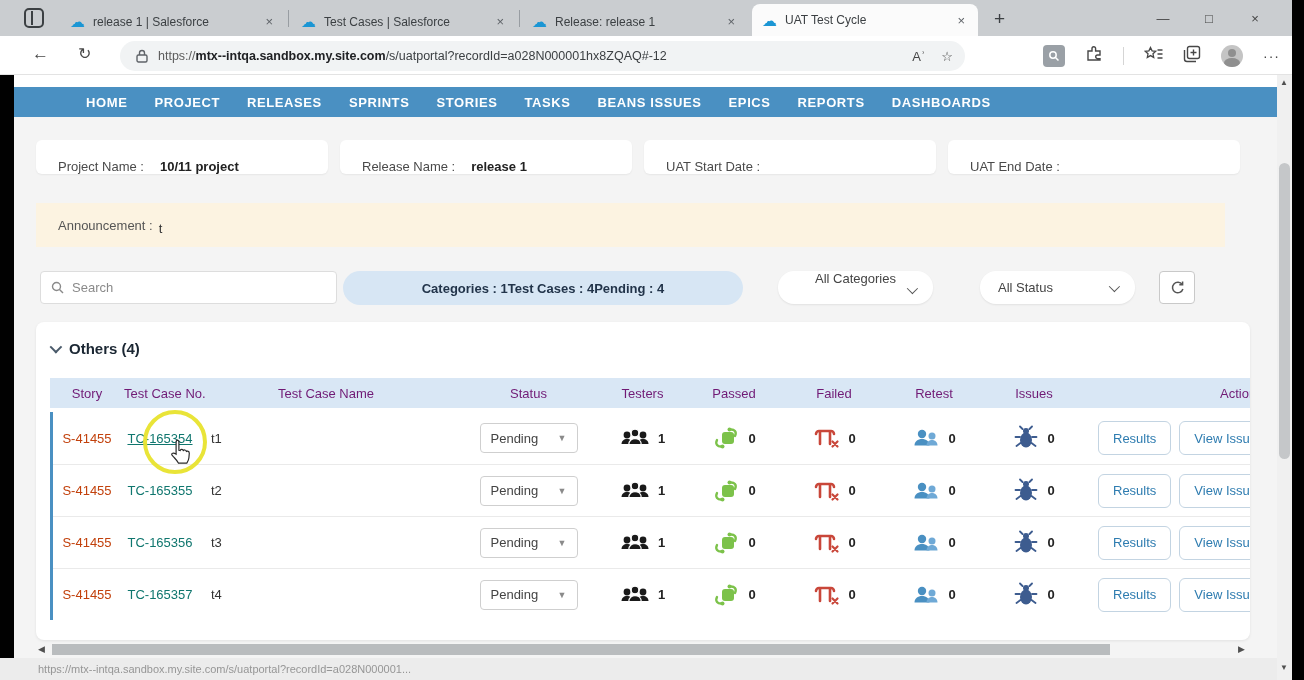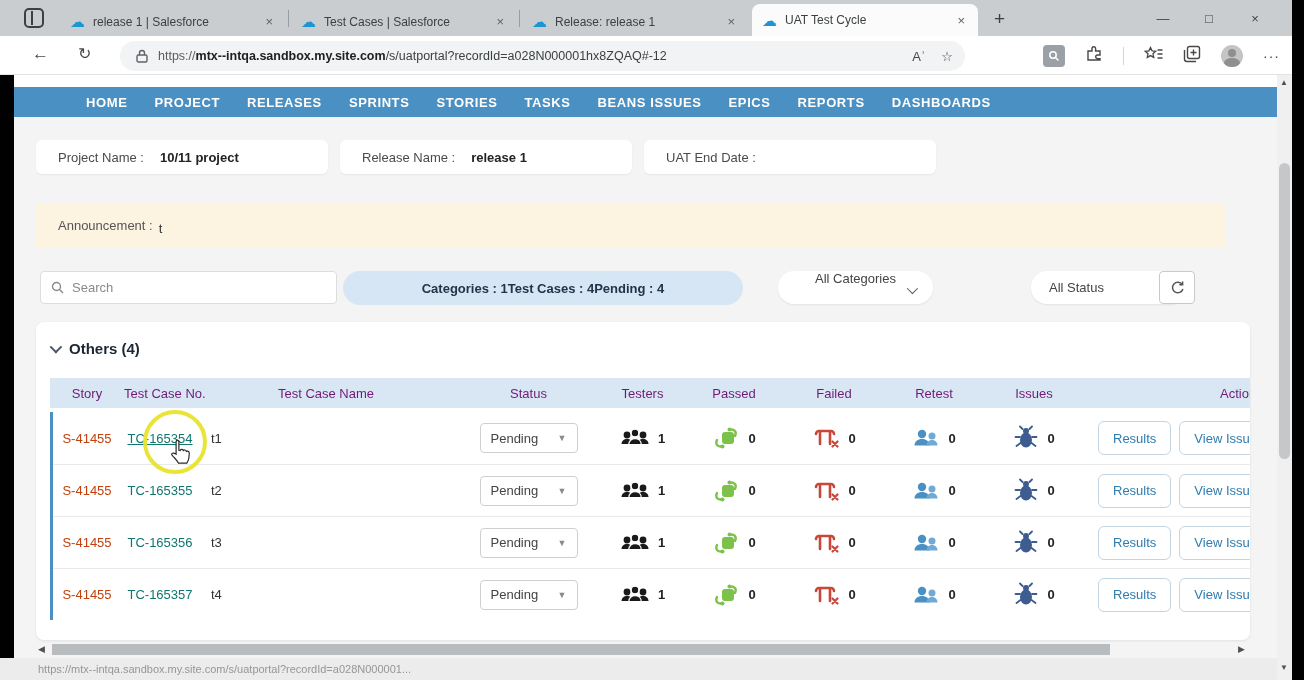--- a/index.html
+++ b/index.html
@@ -42,34 +42,34 @@
   .black-left  { position:absolute; left:0; top:75px; width:14px; height:583px; background:#010101; }
   .black-right { position:absolute; left:1292px; top:0; width:12px; height:680px; background:#010101; }
 
   
   .page { position:absolute; left:14px; top:75px; width:1263px; height:583px; background:#f4f4f4; overflow:hidden; }
   .white-strip { position:absolute; left:0; top:0; width:100%; height:12px; background:#fff; }
   .navbar { position:absolute; left:0; top:12px; width:100%; height:30px; background:#4a90c2; display:flex; align-items:center; padding-left:72px; gap:27px; }
   .navbar span { color:#fff; font-size:13px; font-weight:bold; letter-spacing:0.6px; white-space:nowrap; }
 
   .info-row { position:absolute; left:22px; top:65px; display:flex; gap:12px; }
-  .info-card { width:292px; height:34px; background:#fff; border-radius:6px; box-shadow:0 1px 2px rgba(0,0,0,0.06); display:flex; align-items:center; padding-left:22px; font-size:13px; color:#4a4a4a; }
+  .info-card { width:292px; height:34px; background:#fff; border-radius:6px; box-shadow:0 1px 2px rgba(0,0,0,0.06); display:flex; align-items:flex-end; padding-left:22px; font-size:13px; color:#4a4a4a; }
   .info-card b { color:#222; margin-left:16px; }
 
   .announcement { position:absolute; left:22px; top:128px; width:1189px; height:44px; background:#fcf3e1; display:flex; align-items:center; padding-left:22px; font-size:13px; color:#555; }
   .announcement .val { color:#333; margin-left:6px; position:relative; top:3px; }
 
   .filter-row { position:absolute; left:0; top:196px; width:100%; height:34px; }
   .search-box { position:absolute; left:26px; top:0; width:297px; height:33px; background:#fff; border:1px solid #ddd; border-radius:4px; display:flex; align-items:center; padding:0 10px; }
   .search-box input { border:none; outline:none; font-size:13px; color:#555; margin-left:8px; width:240px; font-family:"Liberation Sans", sans-serif; background:transparent; }
   .search-box input::placeholder { color:#8a8a8a; }
   .summary-pill { position:absolute; left:329px; top:0; width:400px; height:34px; background:#d7e6f4; border-radius:17px; display:flex; align-items:center; justify-content:center; gap:0; }
   .summary-pill span { font-size:13px; font-weight:bold; color:#22344a; }
   .dropdown { position:absolute; top:0; width:155px; height:33px; background:#fff; border-radius:16px; box-shadow:0 1px 2px rgba(0,0,0,0.08); display:flex; align-items:center; padding:0 18px; font-size:13px; color:#444; }
-  .dd-cats { left:764px;flex-direction:column; } .dd-status { left:1017px;gap:44px; }
+  .dd-cats { left:764px;flex-direction:column; } .dd-status { left:966px;gap:44px; }
   .chev { margin-left:auto; width:8px; height:8px; border-right:1.6px solid #555; border-bottom:1.6px solid #555; transform:rotate(45deg) translateY(-2px); }
   .refresh-btn { position:absolute; left:1145px; top:0; width:36px; height:33px; background:#fff; border:1px solid #c9c9c9; border-radius:4px; display:flex; align-items:center; justify-content:center; }
 
   
   .card { position:absolute; left:22px; top:247px; width:1214px; height:318px; background:#fff; border-radius:8px; box-shadow:0 1px 3px rgba(0,0,0,0.08); overflow:hidden; }
   .section-head { position:absolute; left:14px; top:18px; display:flex; align-items:center; gap:10px; }
   .sec-chev { width:9px; height:9px; border-right:2px solid #4a5a6a; border-bottom:2px solid #4a5a6a; transform:rotate(45deg) translateY(-2px); }
   .section-title { font-size:15px; font-weight:bold; color:#1b2733; }
 
   .table { position:absolute; left:14px; top:56px; width:1274px; }
@@ -218,20 +218,24 @@
     <div class="info-row">
       <div class="info-card">
         <span>Project Name :</span>
         <b>10/11 project</b>
       </div>
       <div class="info-card">
         <span>Release Name :</span>
         <b>release 1</b>
       </div>
       <div class="info-card">
+        <span>UAT Start Date :</span>
+        <b></b>
+      </div>
+      <div class="info-card">
         <span>UAT End Date :</span>
         <b></b>
       </div>
     </div>
 
     <div class="announcement">
       <span>Announcement :</span>
       <span class="val">t</span>
     </div>
 

